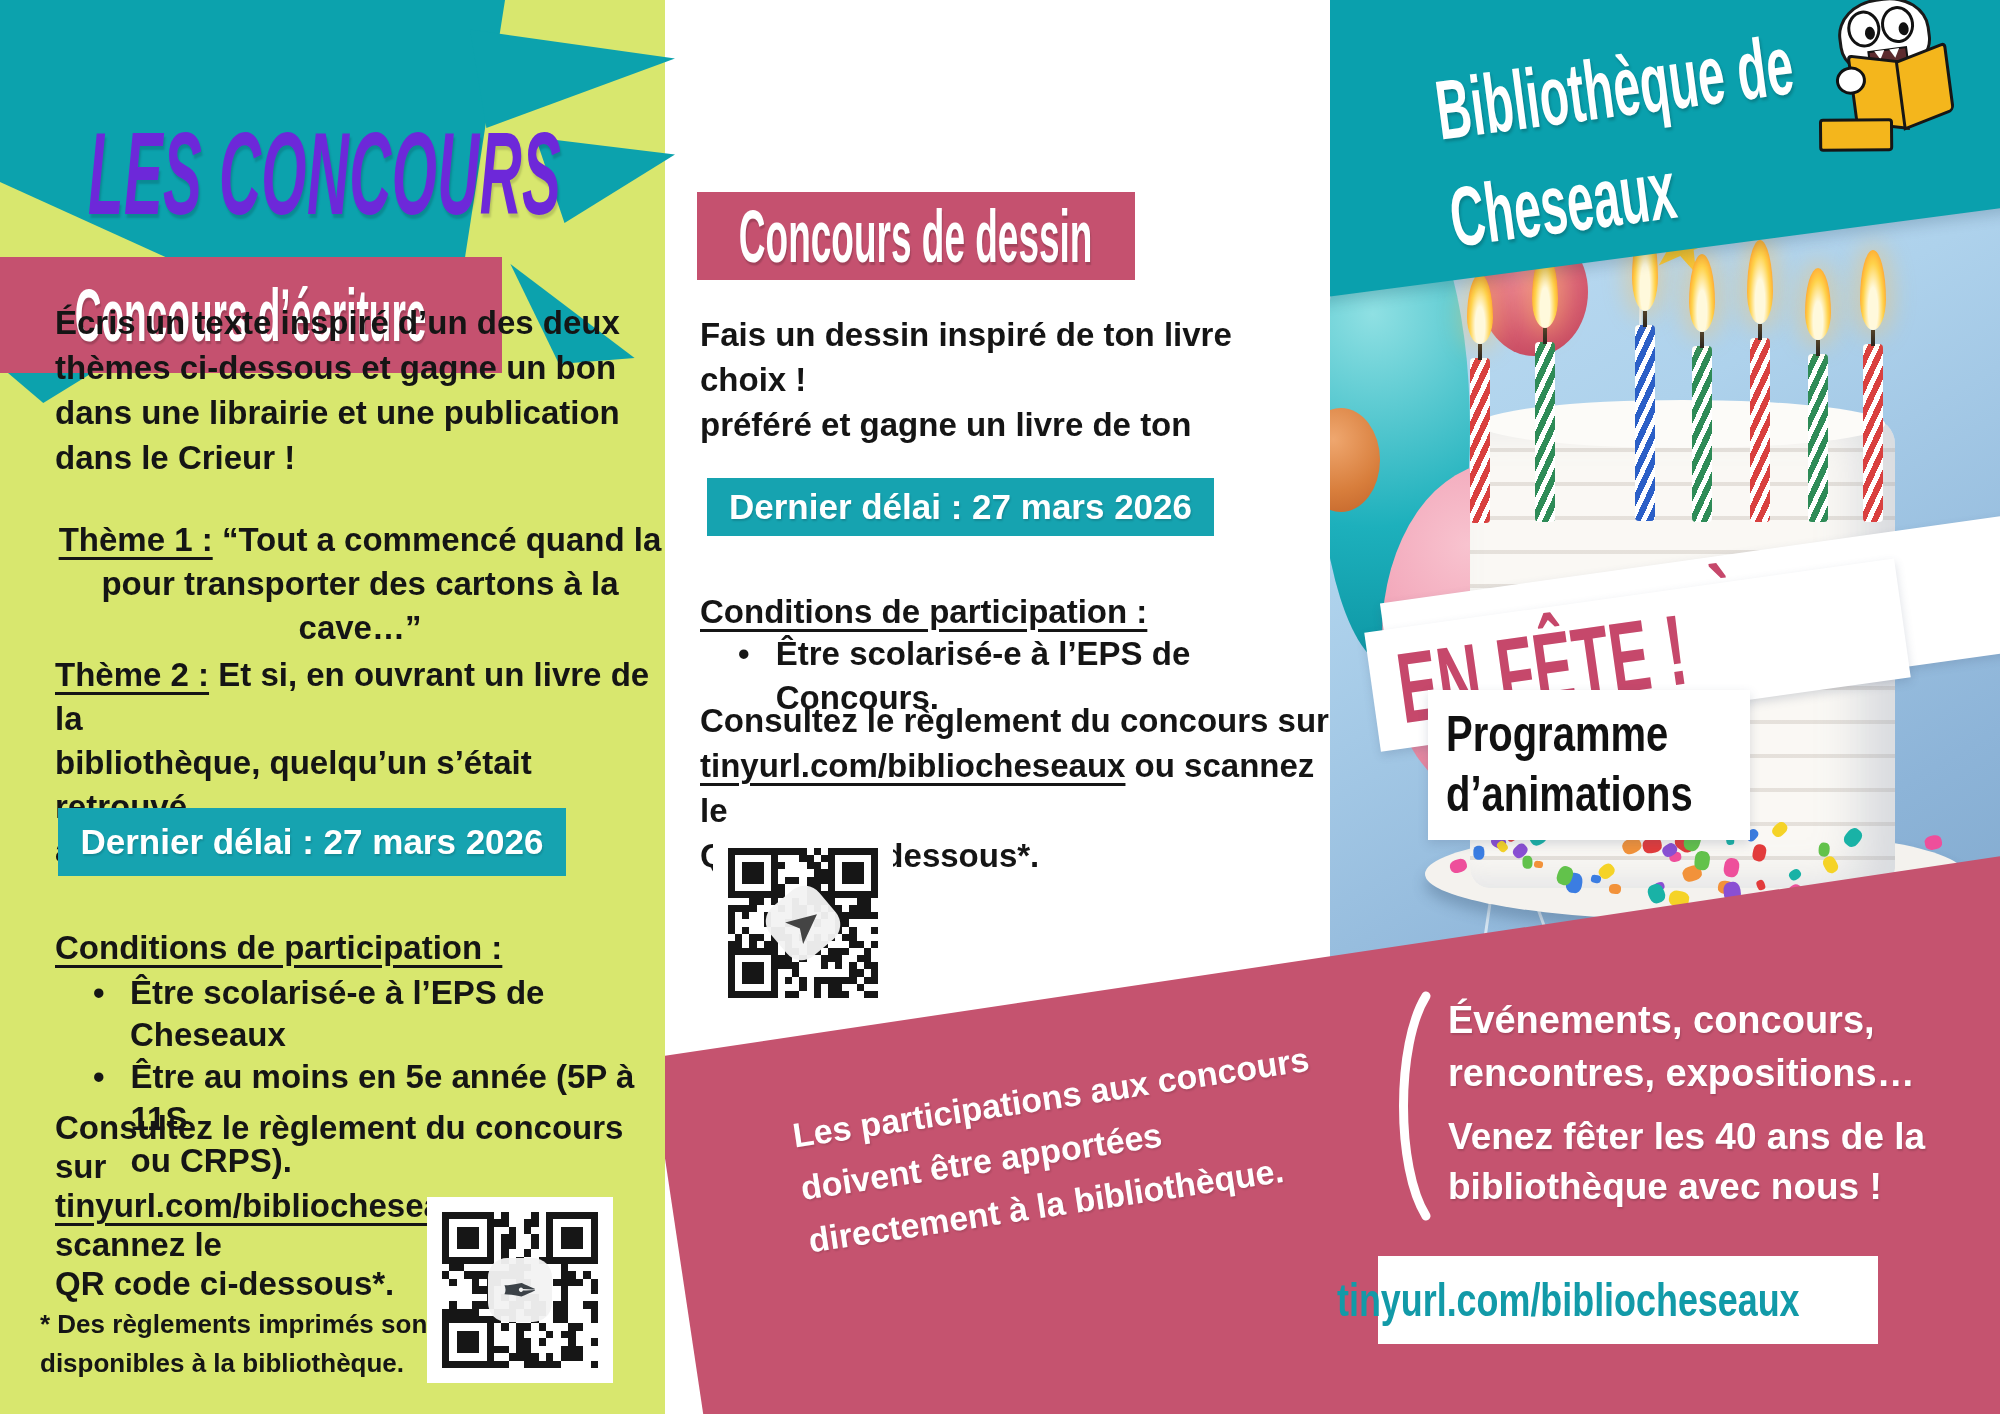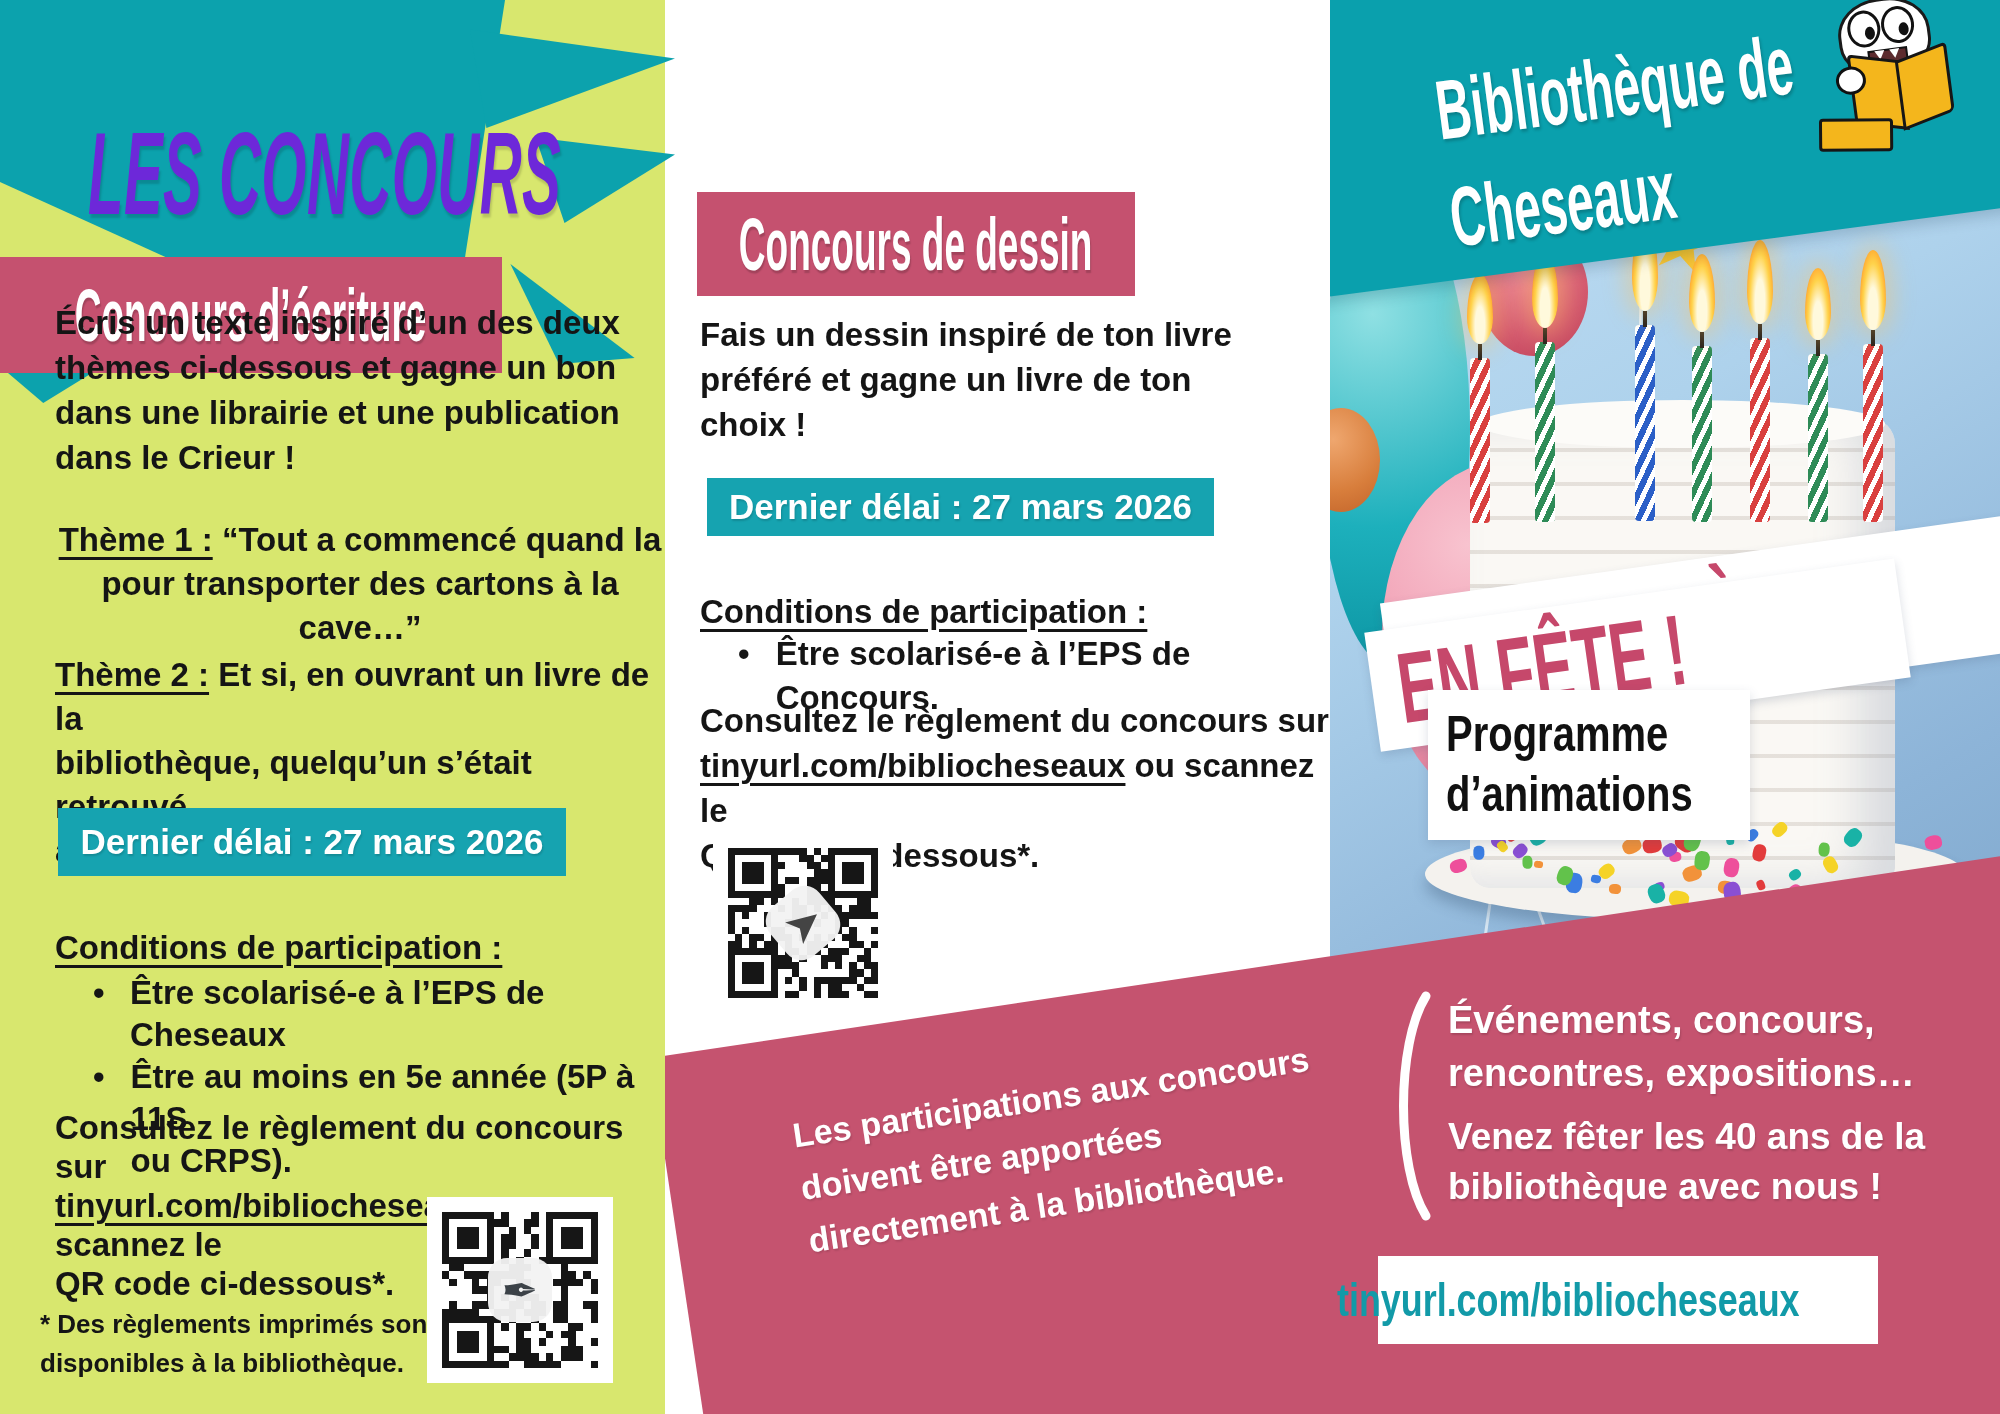--- a/index.html
+++ b/index.html
@@ -45,21 +45,21 @@
            width:100%;height:100%;}
   .qr-grid i{background:#fff;}
   .qr-grid i.b{background:#161616;}
   .qr-icon{position:absolute;left:50%;top:50%;transform:translate(-50%,-50%);
            width:64px;height:64px;background:rgba(243,243,243,.96);border-radius:30%;
            display:flex;align-items:center;justify-content:center;font-size:44px;color:#3c4248;
            font-family:"DejaVu Sans",sans-serif;}
 
   
   .panel-mid{position:absolute;left:665px;top:0;width:665px;height:1414px;background:#fff;z-index:1;}
-  .mp-banner{left:32px;top:192px;width:438px;height:104px;}
+  .mp-banner{left:32px;top:192px;width:438px;height:88px;}
   .mp-intro{left:35px;top:312px;line-height:45px;}
   .mp-deadline{left:42px;top:478px;width:507px;height:58px;}
   .mp-cond{left:35px;top:590px;}
   .mp-bullets{left:35px;top:632px;}
   .mp-consult{left:35px;top:698px;line-height:45px;}
   .qr-mid{left:48px;top:833px;width:180px;height:180px;}
 
   
   .panel-photo{position:absolute;left:1330px;top:0;width:670px;height:1100px;overflow:hidden;z-index:5;
      background:linear-gradient(150deg,#c6e2f6 0%,#aed2ec 40%,#8db4d8 75%,#7aa3c8 100%);}
@@ -659,22 +659,22 @@
     </div>
   </section>
 
   <section class="panel-mid">
     <div class="abs pink-banner mp-banner">
       <span class="cdc banner-txt">Concours de dessin</span>
     </div>
 
     <div class="abs body-txt mp-intro">
       <div>Fais un dessin inspiré de ton livre</div>
+      <div>choix !</div>
       <div>préféré et gagne un livre de ton</div>
-      <div>choix !</div>
     </div>
 
     <div class="abs teal-banner mp-deadline">
       <span>Dernier délai : 27 mars 2026</span>
     </div>
 
     <div class="abs body-txt mp-cond">
       <span class="u">Conditions de participation :</span>
     </div>
     <div class="abs body-txt mp-bullets">

